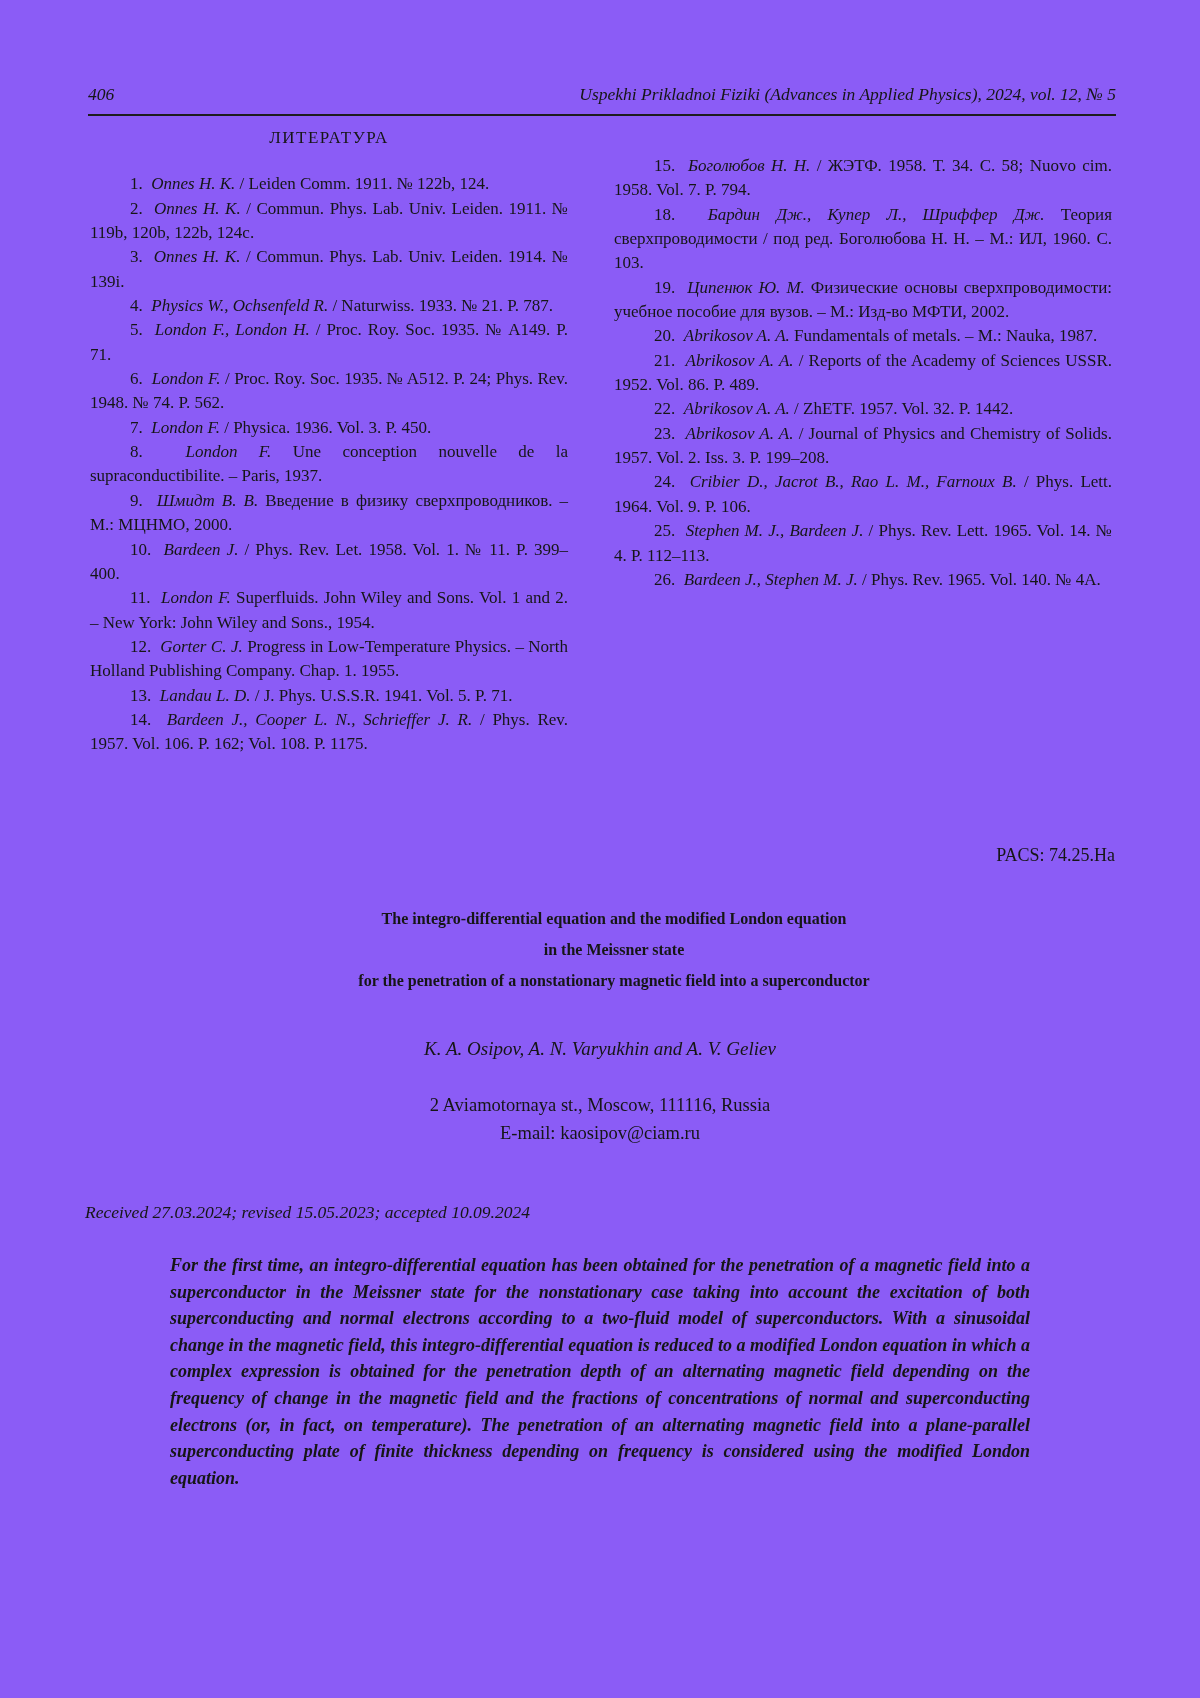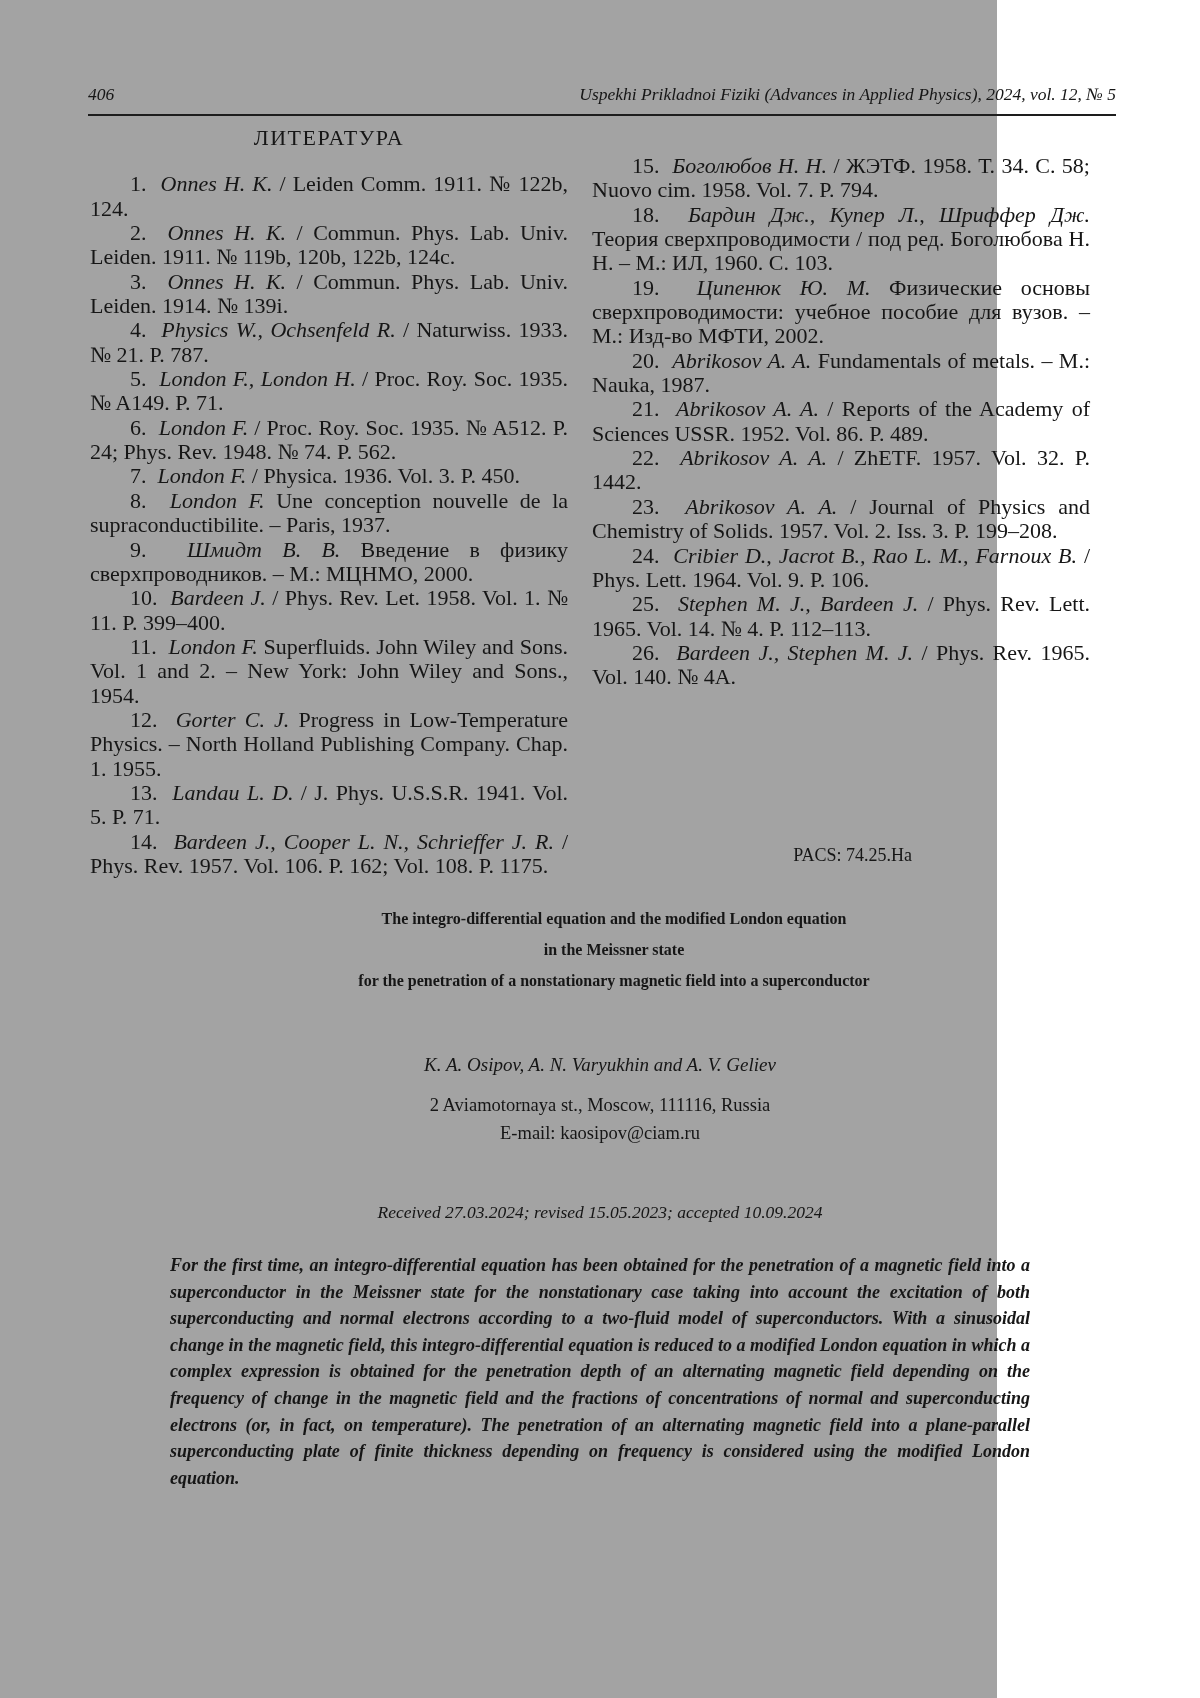--- a/index.html
+++ b/index.html
@@ -2,58 +2,58 @@
 <html><head>
 <meta charset="utf-8">
 <style>
   * { margin:0; padding:0; box-sizing:border-box; }
   html,body { background:#ffffff; }
   body {
     width:1200px; height:1698px; overflow:hidden;
     font-family:"Liberation Serif","DejaVu Serif",serif;
     color:#161616;
   }
-  .page { position:relative; width:997px; height:1698px; background:#a3a3a3; }
+  .page { position:relative; width:1200px; height:1698px; background:#8b5cf6; }
 
   .header {
     position:absolute; left:88px; top:84px; width:1028px;
     display:flex; justify-content:space-between; align-items:flex-end;
     font-style:italic; font-size:17.5px;
     padding-bottom:9px; border-bottom:2px solid #1d1d1d;
   }
 
   .refs {
     position:absolute; left:90px; top:126px; width:1026px;
-    display:flex; gap:24px;
-    font-size:22px; line-height:24.35px;
+    display:flex; gap:46px;
+    font-size:17px; line-height:24.35px;
   }
   .col-left  { width:478px; }
   .col-right { width:498px;margin-top:28px; }
   .lit-heading { text-align:center; letter-spacing:1.5px; margin-bottom:22px; }
   .ref { text-align:justify; text-indent:40px; }
 
   .pacs {
     position:absolute; right:85px; top:845px;
     font-size:18px; text-align:right;
   }
   .title {
     position:absolute; left:99px; top:903px; width:1030px;
     text-align:center; font-weight:bold; font-size:16px; line-height:31px;
   }
   .authors {
     position:absolute; left:85px; top:1038px; width:1030px;
-    text-align:center; font-style:italic; font-size:19px;margin-top:16px;
+    text-align:center; font-style:italic; font-size:19px;
   }
   .affil {
     position:absolute; left:85px; top:1092px; width:1030px;
     text-align:center; font-size:18.5px; line-height:27.5px;
   }
   .received {
     position:absolute; left:85px; top:1202px; width:1030px;
-    text-align:center; font-style:italic; font-size:17.5px;
+    font-style:italic; font-size:17.5px;
   }
   .abstract {
     position:absolute; left:128px; top:1252px; width:860px;
     font-size:18px; line-height:26.6px;
     font-weight:bold; font-style:italic; text-align:justify;margin-left:42px;
   }
 </style>
 </head>
 <body>
 

